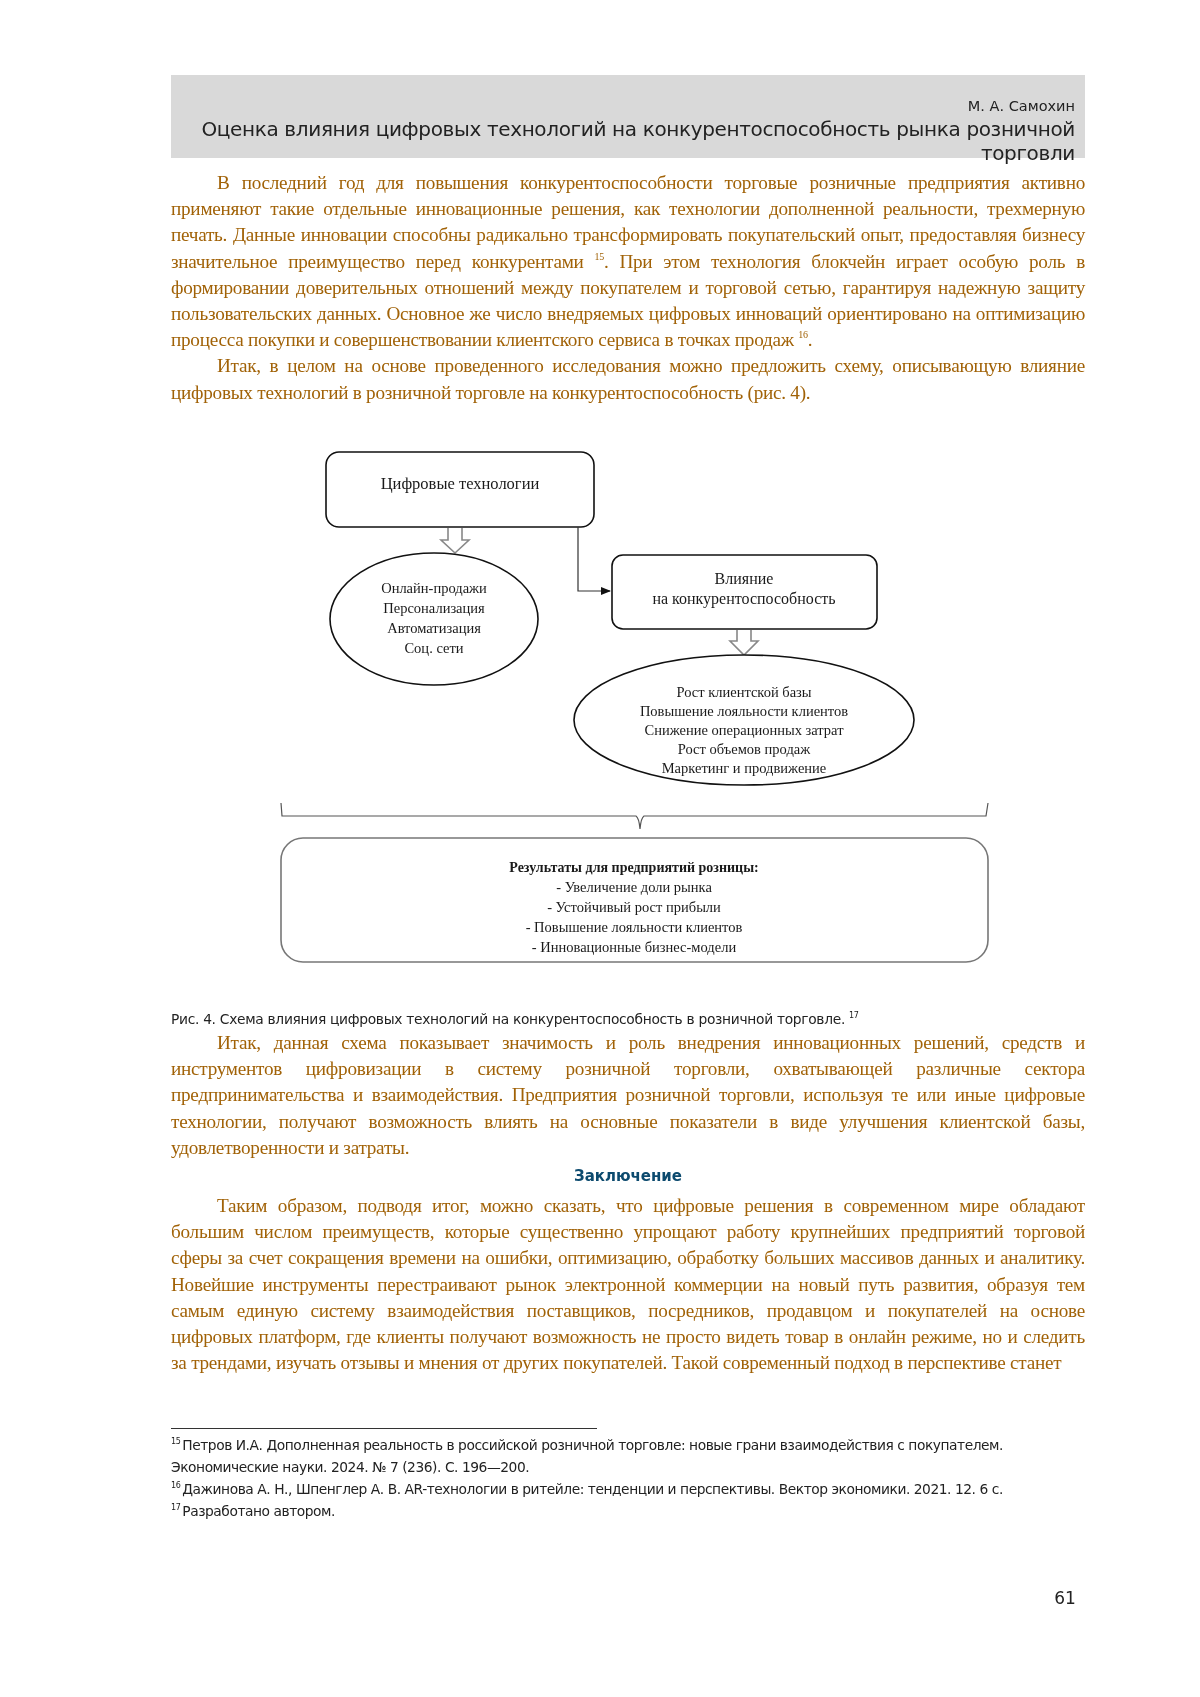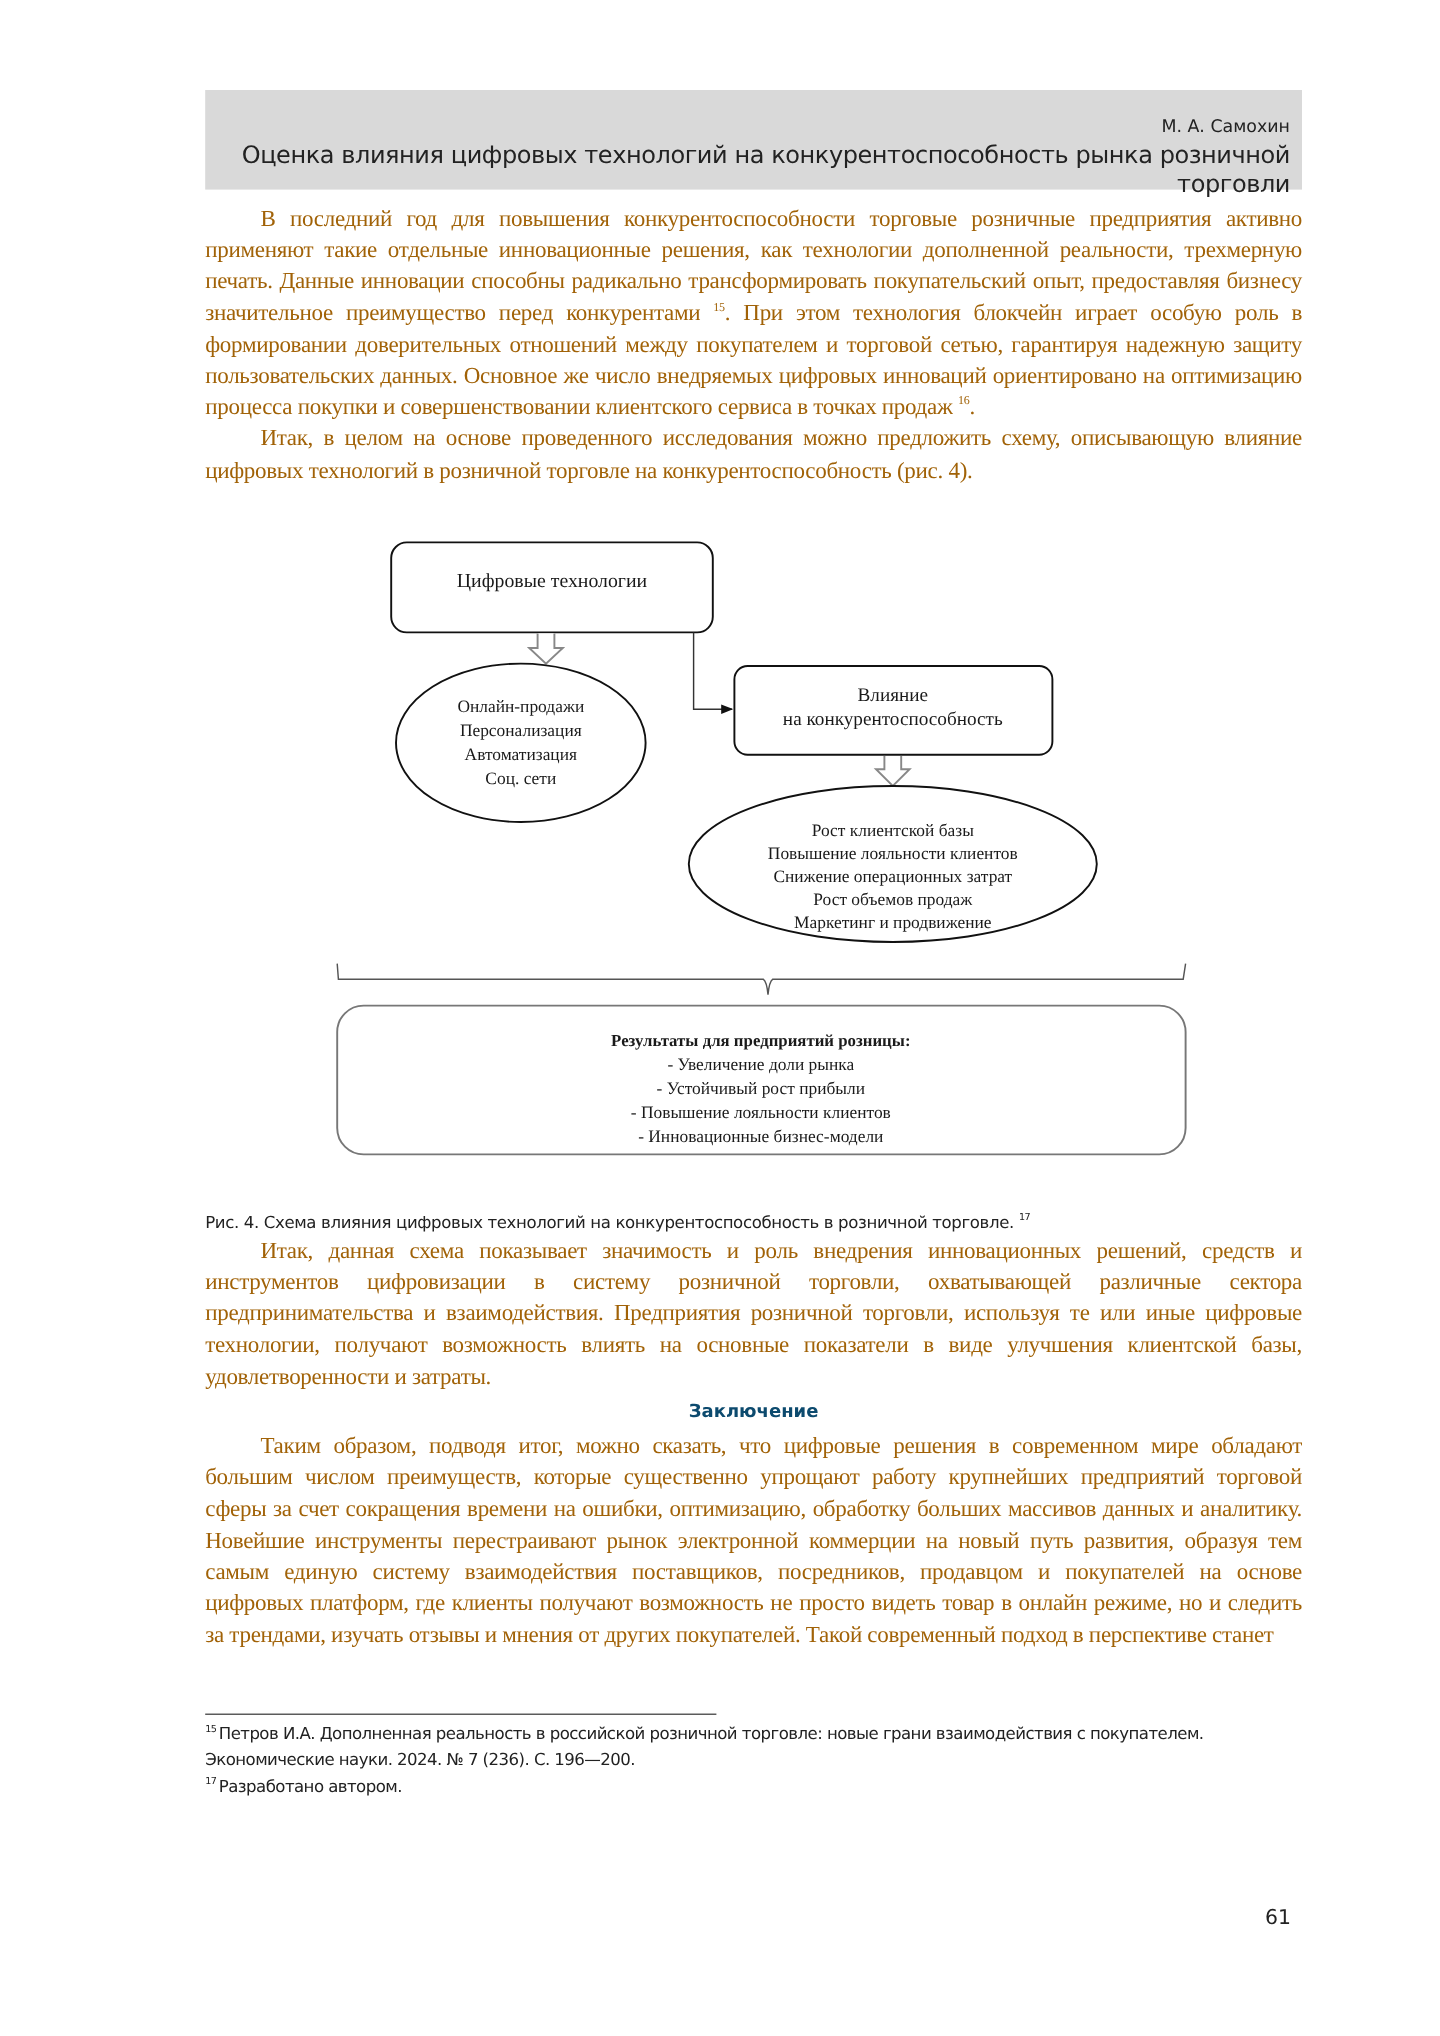--- a/index.html
+++ b/index.html
@@ -133,16 +133,17 @@
 
 <div class="heading">Заключение</div>
 
 <div class="body-text" id="block3">
   <p>Таким образом, подводя итог, можно сказать, что цифровые решения в современном мире обладают большим числом преимуществ, которые существенно упрощают работу крупнейших предприятий торговой сферы за счет сокращения времени на ошибки, оптимизацию, обработку больших массивов данных и аналитику. Новейшие инструменты перестраивают рынок электронной коммерции на новый путь развития, образуя тем самым единую систему взаимодействия поставщиков, посредников, продавцом и покупателей на основе цифровых платформ, где клиенты получают возможность не просто видеть товар в онлайн режиме, но и следить за трендами, изучать отзывы и мнения от других покупателей. Такой современный подход в перспективе станет</p>
 </div>
 
 <div class="fn-rule"></div>
 <div class="footnotes">
   <p class="fn"><sup>15</sup><span>Петров И.А. Дополненная реальность в российской розничной торговле: новые грани взаимодействия с покупателем. Экономические науки. 2024. № 7 (236). С. 196—200.</span></p>
+  <p class="fn"><sup>16</sup><span>Дажинова А. Н., Шпенглер А. В. AR-технологии в ритейле: тенденции и перспективы. Вектор экономики. 2021. 12. 6 с.</span></p>
   <p class="fn"><sup>17</sup><span>Разработано автором.</span></p>
 </div>
 
 <div class="page-number">61</div>
 
 </body></html>

